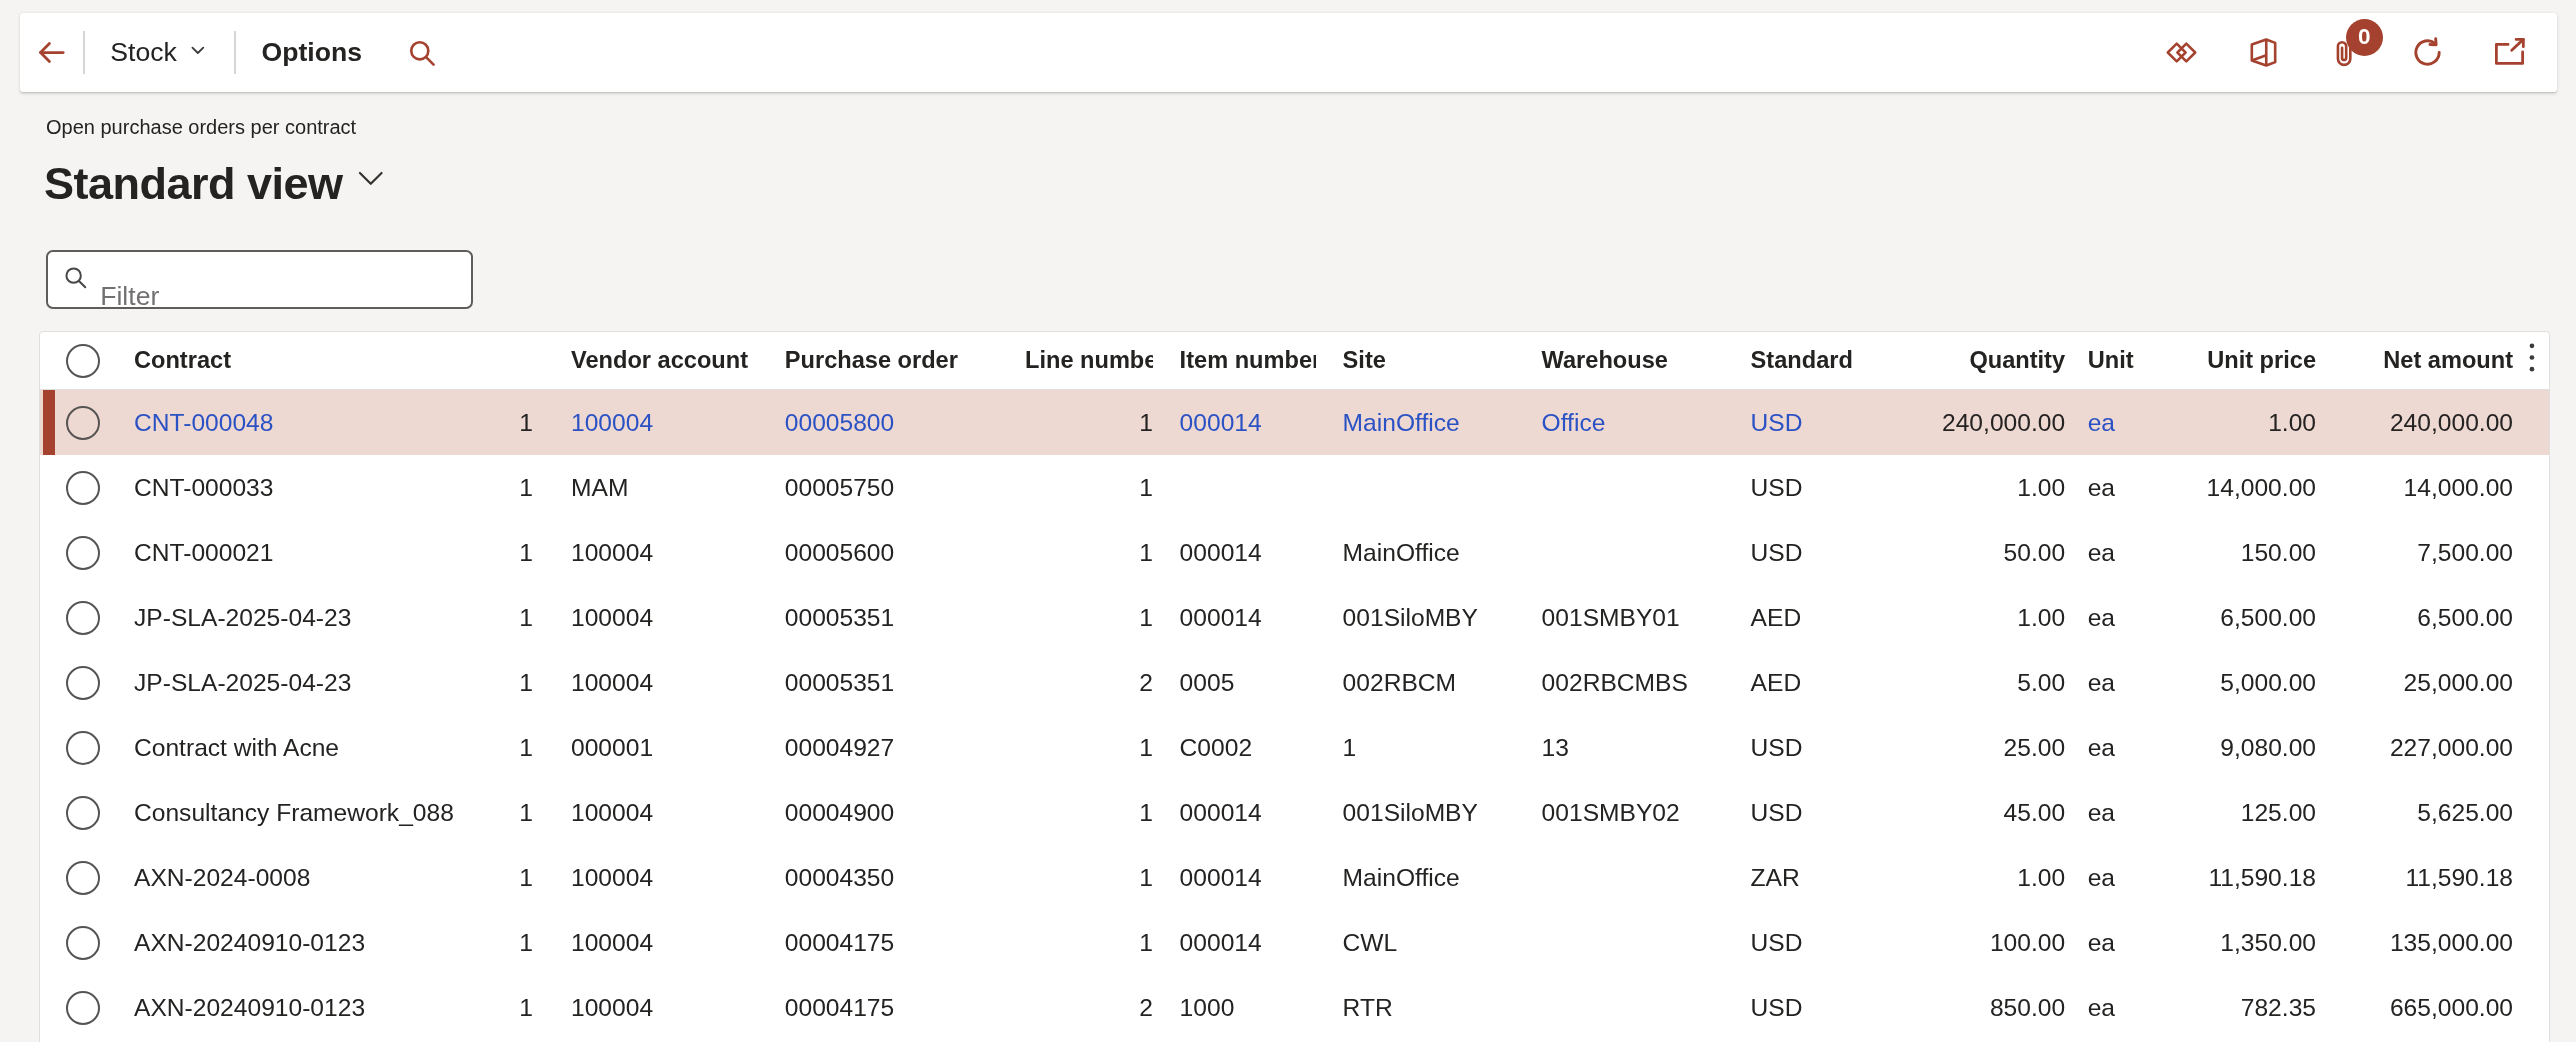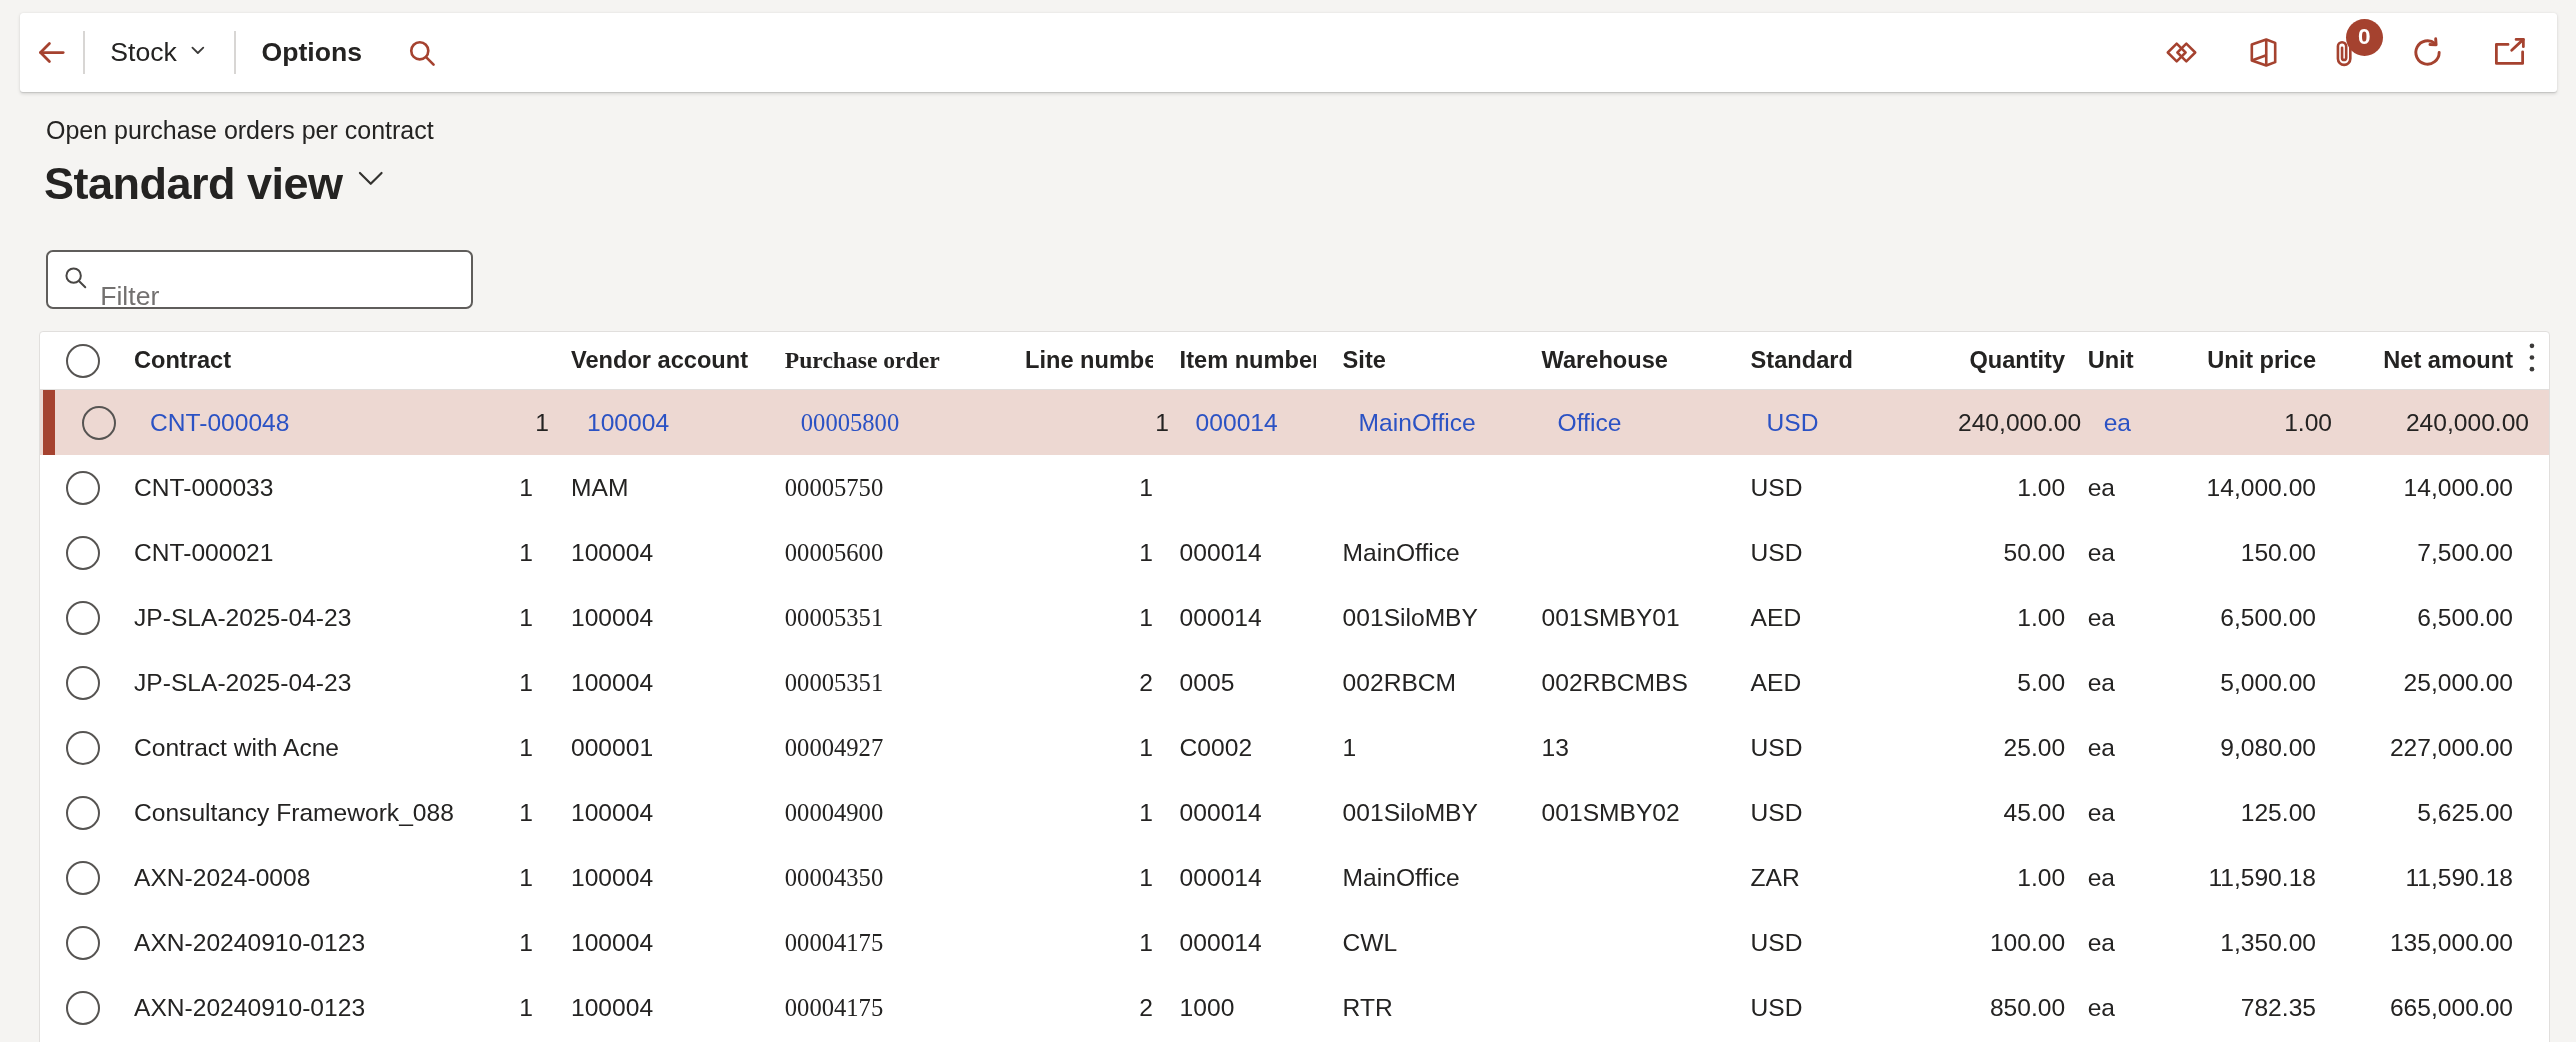--- a/index.html
+++ b/index.html
@@ -37,21 +37,21 @@
   .menu-btn .chev{color:#3B3A39;}
   .tb-search{width:69px;height:100%;}
   .topbar .right{margin-left:auto;display:flex;align-items:center;gap:39px;padding-right:25.6px;}
   .right .icon-btn{width:43px;height:59px;position:relative;}
   .badge{
     position:absolute;top:-3.9px;right:-15.8px;width:37px;height:37px;border-radius:50%;
     background:var(--accent);color:#fff;font-size:22.6px;font-weight:700;
     display:flex;align-items:center;justify-content:center;
   }
   
-  .caption{position:absolute;left:46px;top:116px;font-size:25px;color:var(--text);}
+  .caption{position:absolute;left:46px;top:116px;font-size:20px;color:var(--text);}
   .title-row{position:absolute;left:44px;top:158px;display:flex;gap:13.8px;cursor:pointer;}
   .title-row .title{font-size:45px;font-weight:700;letter-spacing:-0.5px;}
   .title-row svg{margin-top:9.8px;color:#33322F;}
   
   .filterbox{
     position:absolute;left:46px;top:250px;width:427px;height:59px;
     border:2px solid #5F5D5B;border-radius:6.9px;background:var(--card);
     display:flex;align-items:center;padding:0 13.8px;gap:11.8px;
   }
   .filterbox svg{color:#484644;flex:none;}
@@ -71,26 +71,26 @@
     align-items:center;height:65px;position:relative;font-size:24.6px;
   }
   .grid-header{height:58px;border-bottom:1px solid var(--border);font-size:23.6px;font-weight:700;}
   .cell{white-space:nowrap;overflow:hidden;}
   .sel-cell{display:flex;align-items:center;height:100%;}
   .radio{
     width:34px;height:34px;border:2.5px solid #565452;border-radius:50%;
     margin-left:25.6px;background:transparent;flex:none;cursor:pointer;
   }
   .sel-bar{position:absolute;left:3px;top:0;bottom:0;width:11.8px;background:var(--accent);display:none;}
-  .grid-row.selected{background:var(--sel-bg);padding-left:16px;}
+  .grid-row.selected{background:var(--sel-bg);}
   .grid-row.selected .sel-bar{display:block;}
   .grid-row.selected .cell.linkable{color:var(--link);}
   .num{text-align:right;}
   .cc-vendor{padding-left:38px;}
-  .cc-po{padding-left:15.8px;font-family:Liberation Serif, serif;}
+  .cc-po{padding-left:15.8px;}
   .cc-item,.cc-site,.cc-warehouse,.cc-currency{padding-left:26.6px;}
   .cc-unit{padding-left:16.7px;}
   .cc-qty{padding-right:5.9px;}
   .cc-dots{display:flex;align-items:center;justify-content:center;color:#3B3A39;cursor:pointer;height:100%;}
 </style>
 </head>
 <body>
 
 <div class="topbar">
   <div class="left">

